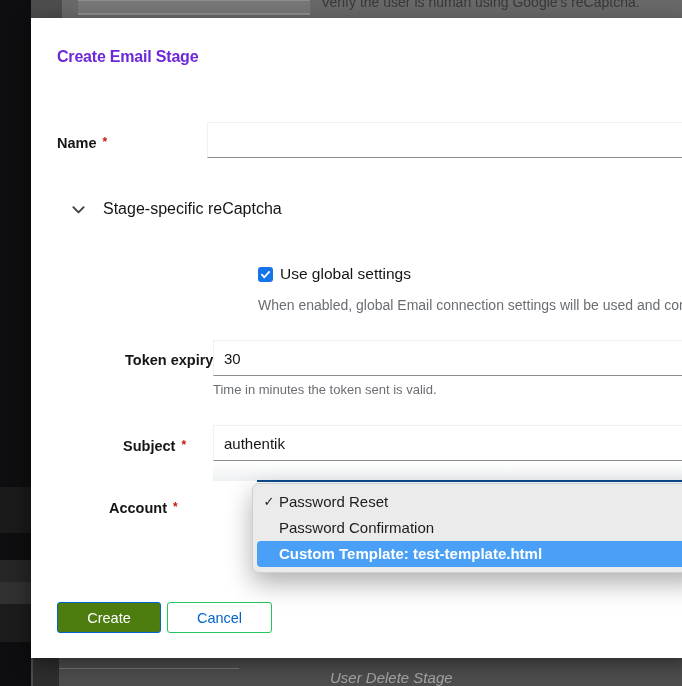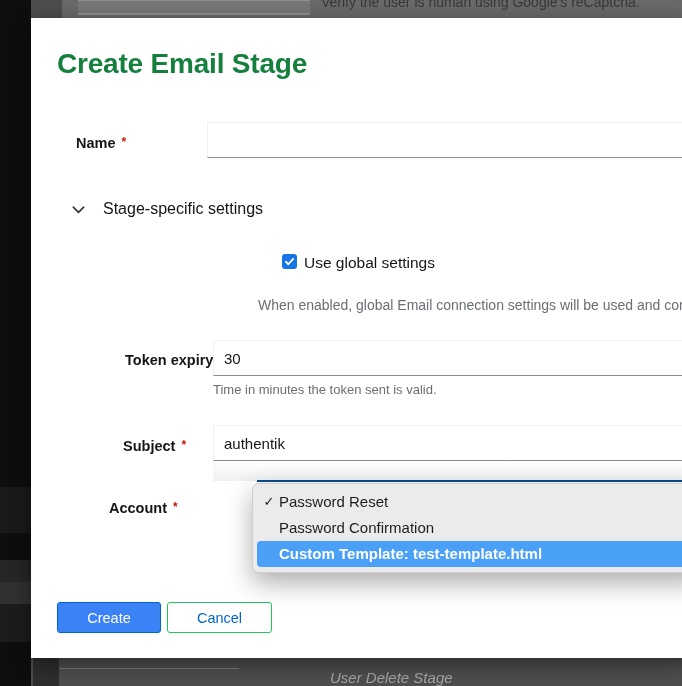--- a/index.html
+++ b/index.html
@@ -62,21 +62,21 @@
   }
 
   
   .modal {
     position: absolute; left: 31px; top: 18px; width: 660px; height: 640px;
     background: #ffffff; z-index: 5;
     box-shadow: 0 6px 20px rgba(0,0,0,0.45);
   }
   .modal-title {
     position: absolute; left: 26px; top: 30px;
-    font-size: 28px; font-weight: 700; color: #15803d;
+    font-size: 16px; font-weight: 700; color: #6d28d9;
     letter-spacing: -0.2px;
   }
 
   .field-label {
     position: absolute; font-size: 14.5px; font-weight: 700; color: #151515;
     white-space: nowrap;
   }
   .req { color: #c9190b; font-size: 12px; font-weight: 700; margin-left: 6px; vertical-align: 2px; }
 
   .pf-input {
@@ -84,35 +84,35 @@
     border: 1px solid #f0f0f0; border-bottom: 1.5px solid #8a8d90;
     background: #fff; color: #151515;
     font-family: "Liberation Sans", sans-serif; font-size: 15px;
     padding: 0 10px; outline: none; border-radius: 0;
   }
   .help-text {
     position: absolute; font-size: 13px; color: #6a6e73; white-space: nowrap;
   }
 
   
-  .lbl-name { left: 26px; top: 117px; margin-left: 19px; }
+  .lbl-name { left: 26px; top: 117px; }
   .inp-name { left: 176px; top: 104px; right: -12px; }
 
   
   .section-toggle {
     position: absolute; left: 40px; top: 178px; height: 26px;
     display: flex; align-items: center; cursor: pointer;
   }
   .chev { width: 15px; height: 15px; display: block; }
   .section-label {
     margin-left: 17px; font-size: 16px; color: #151515; font-weight: 400;
   }
 
   
-  .checkbox-row { position: absolute; left: 227px; top: 236px; display: flex; align-items: flex-start; margin-left: 24px; }
+  .checkbox-row { position: absolute; left: 227px; top: 247px; display: flex; align-items: center; }
   .checkbox {
     width: 15px; height: 15px; border-radius: 3px; background: #1674e9;
     display: flex; align-items: center; justify-content: center; flex: 0 0 auto;
   }
   .checkbox svg { width: 11px; height: 11px; display: block; }
   .checkbox-label { margin-left: 7px; font-size: 15.5px; color: #151515; }
   .help-global { left: 227px; top: 279px; font-size: 14px; width: 900px; overflow: hidden; }
 
   
   .lbl-token { left: 78px; top: 334px; margin-left: 16px; }
@@ -157,21 +157,21 @@
 
   
   .btn {
     position: absolute; top: 584px; height: 31px;
     font-family: "Liberation Sans", sans-serif; font-size: 14.5px;
     border-radius: 3px; cursor: pointer;
     display: flex; align-items: center; justify-content: center;
   }
   .btn-create {
     left: 26px; width: 104px;
-    background: #3b82f6; color: #ffffff; border: 1px solid #0066cc;
+    background: #4d7c0f; color: #ffffff; border: 1px solid #0066cc;
   }
   .btn-cancel {
     left: 136px; width: 105px;
     background: #ffffff; color: #0066cc; border: 1px solid #22c55e;
   }
 </style>
 </head>
 <body>
 
 <div class="frame">
@@ -201,21 +201,21 @@
 
     <div class="field-label lbl-name">
       <span>Name</span><span class="req">*</span>
     </div>
     <input class="pf-input inp-name" type="text" value="" style="">
 
     <div class="section-toggle">
       <svg class="chev" viewBox="0 0 16 16">
         <path d="M2.5 5.5 L8 11 L13.5 5.5" fill="none" stroke="#3c3f42" stroke-width="2" stroke-linecap="round" stroke-linejoin="round"></path>
       </svg>
-      <span class="section-label">Stage-specific settings</span>
+      <span class="section-label">Stage-specific reCaptcha</span>
     </div>
 
     <div class="checkbox-row">
       <span class="checkbox">
         <svg viewBox="0 0 12 12">
           <path d="M2 6.2 L4.7 9 L10 3.2" fill="none" stroke="#ffffff" stroke-width="2" stroke-linecap="round" stroke-linejoin="round"></path>
         </svg>
       </span>
       <span class="checkbox-label">Use global settings</span>
     </div>

